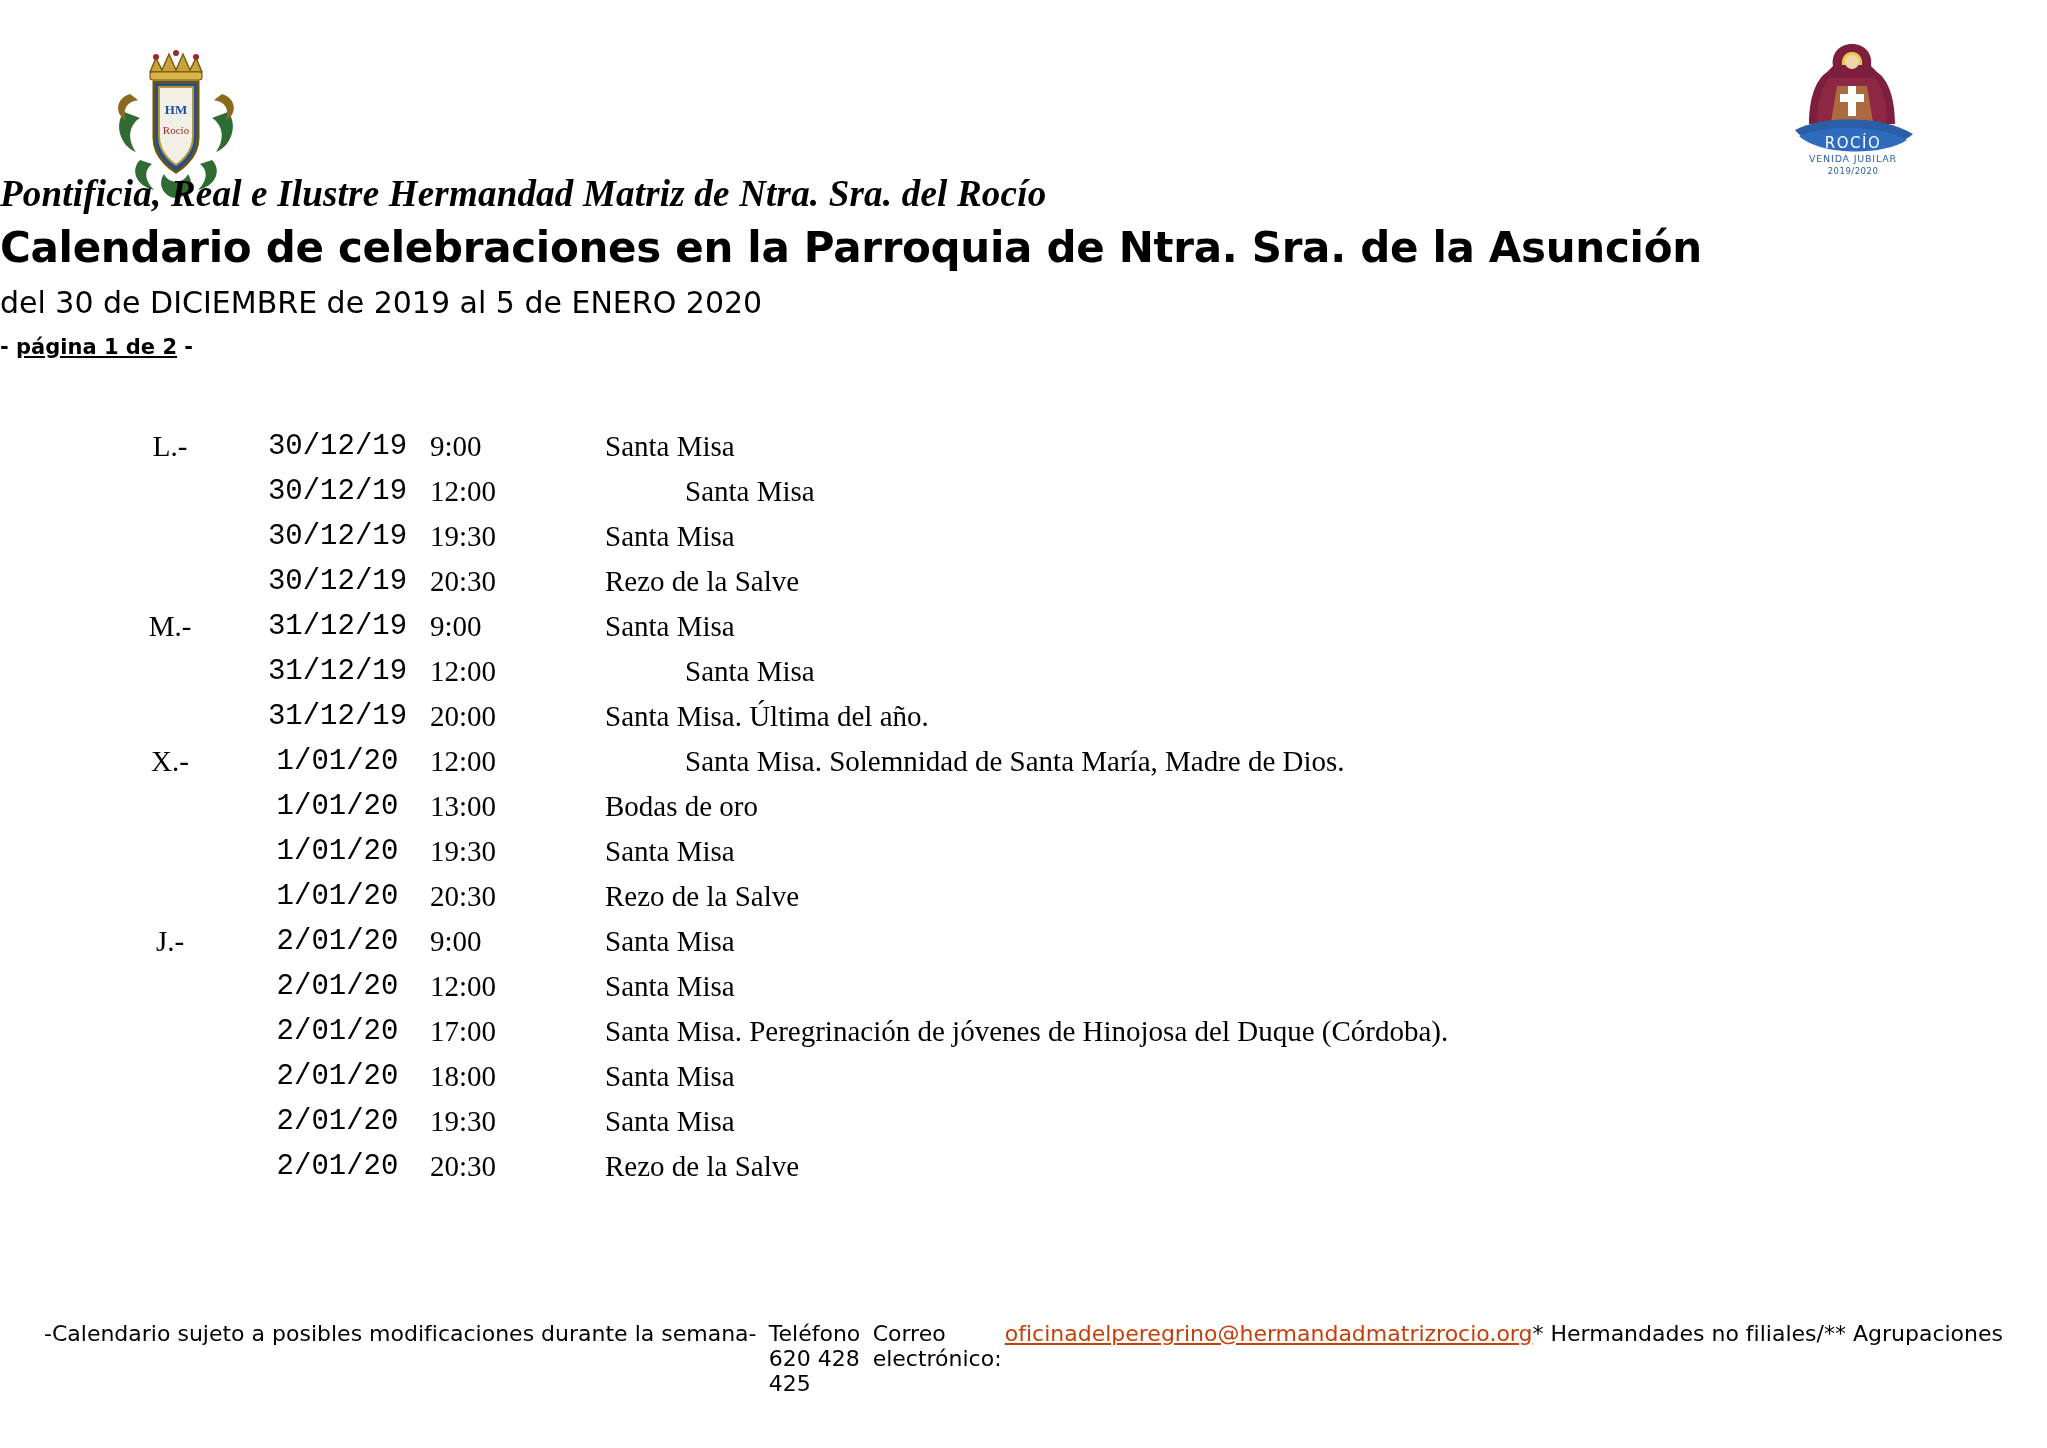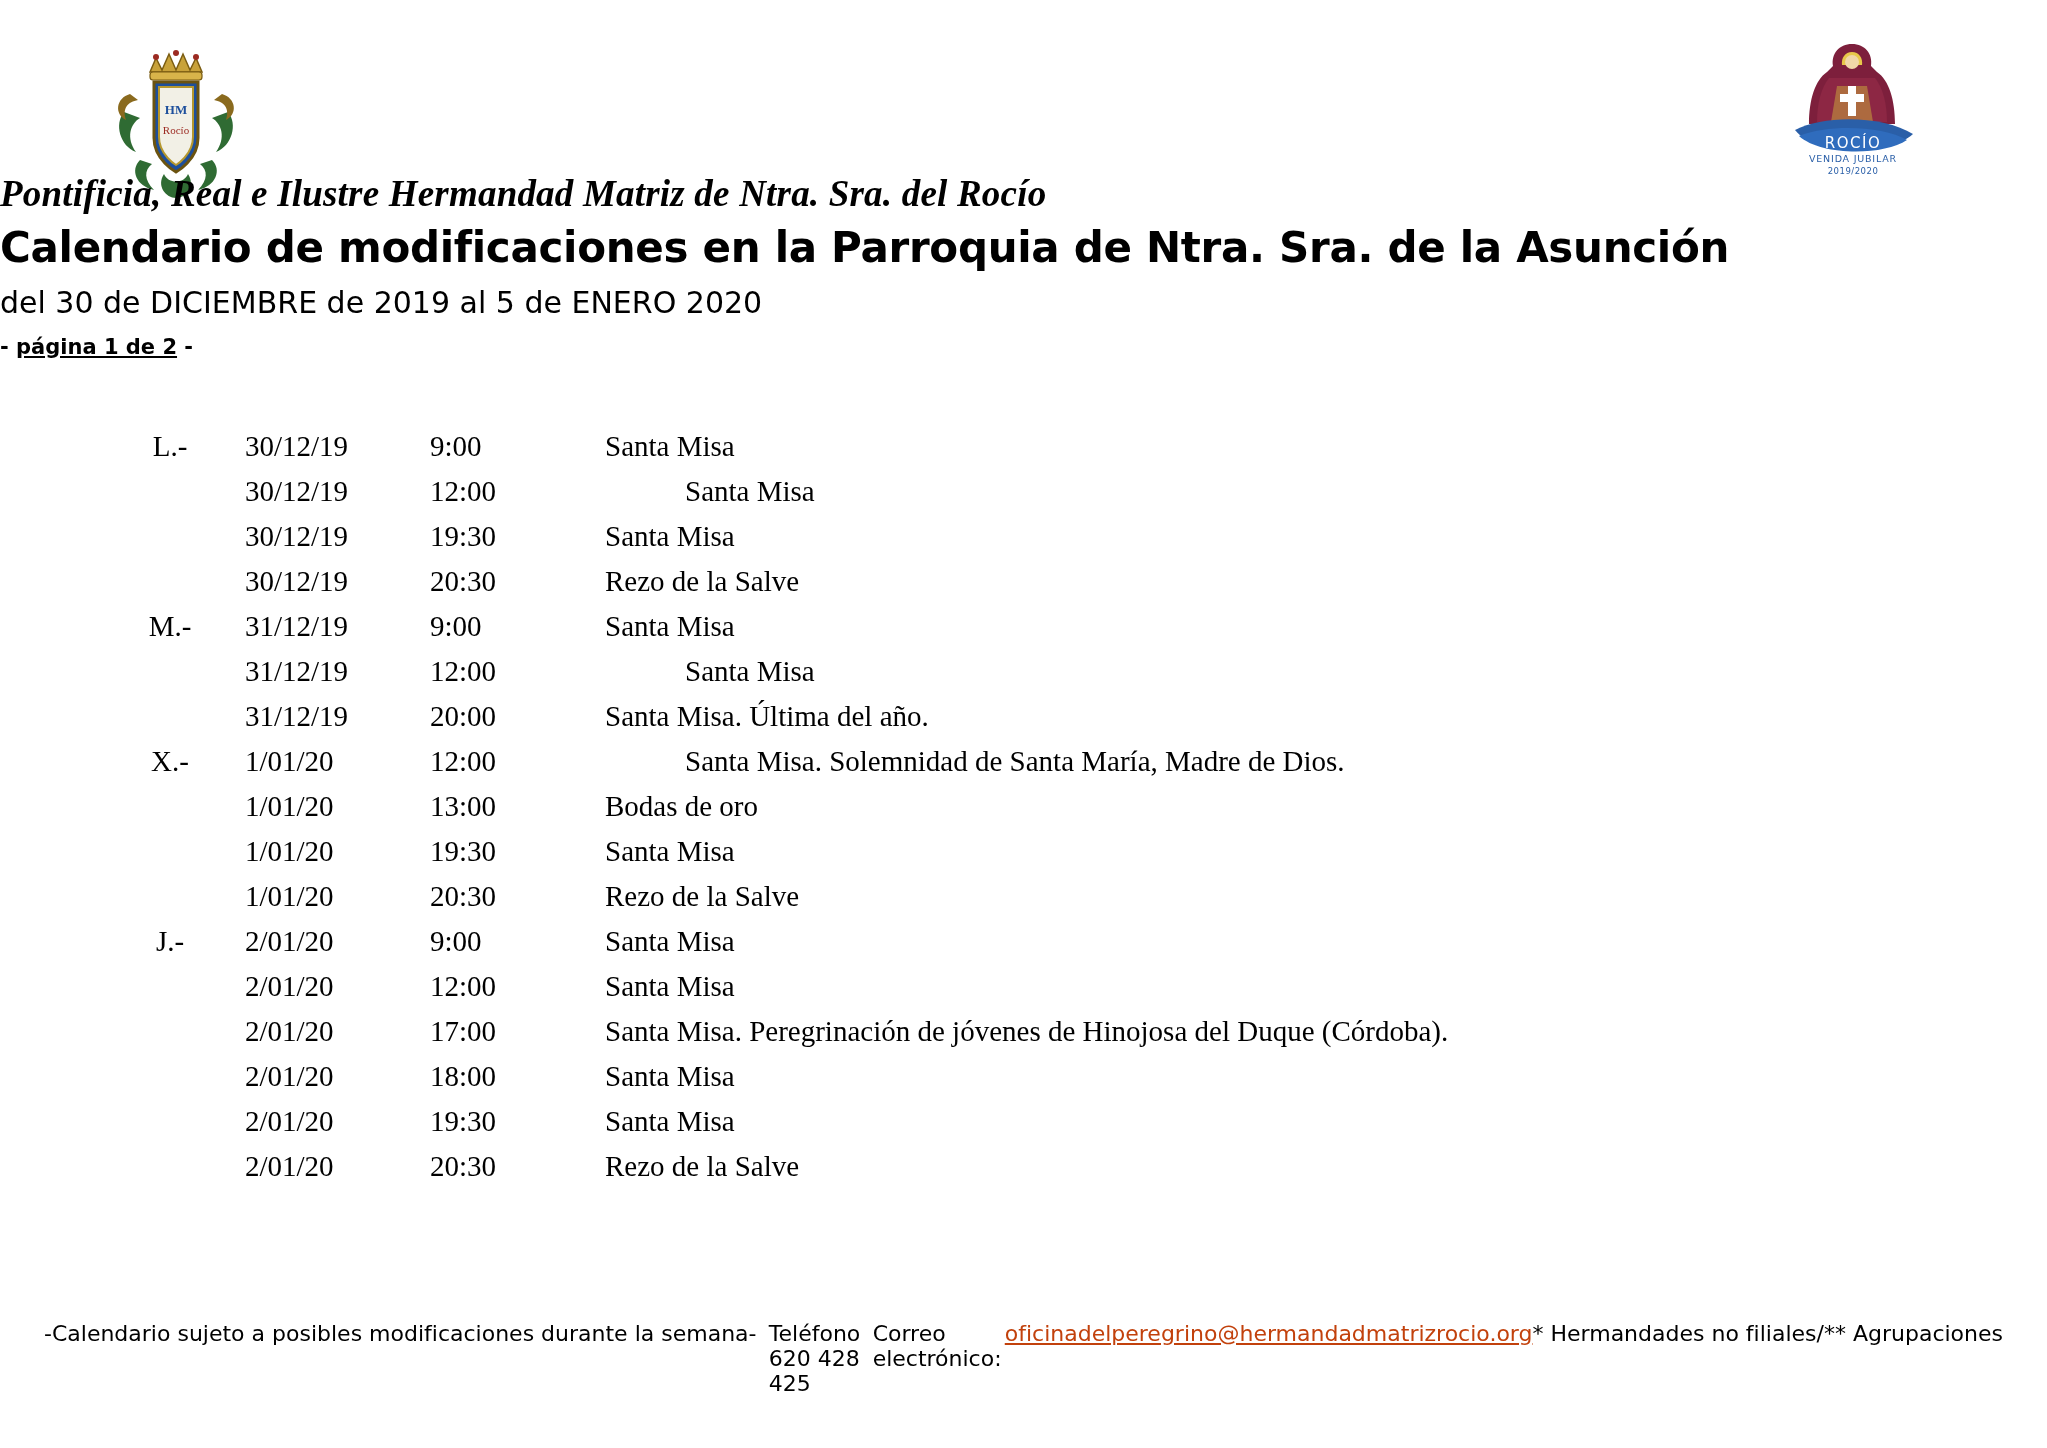--- a/index.html
+++ b/index.html
@@ -99,22 +99,23 @@
     height: 45px;
     vertical-align: top;
     white-space: nowrap;
   }
   td.col-day {
     width: 150px;
     text-align: center;
   }
   td.col-date {
     width: 185px;
-    text-align: left;
+    text-align: center;
     padding-right: 8px;
+    font-family: Liberation Mono, monospace;
   }
   td.col-time {
     width: 175px;
     text-align: left;
   }
   td.col-desc {
     padding-left: 62px;
   }
   td.col-desc.indent {
     padding-left: 80px;
@@ -195,21 +196,21 @@
       <path d="M18 92 C48 76 108 78 136 96 C112 118 40 120 18 92 Z" fill="#2a5fa8"></path>
       <path d="M22 98 C52 86 106 88 130 102 C106 118 44 118 22 98 Z" fill="#2f6cbd"></path>
       <text x="76" y="110" font-family="'DejaVu Sans', sans-serif" font-size="15" fill="#ffffff" text-anchor="middle" letter-spacing="1.5">ROCÍO</text>
       <text x="76" y="124" font-family="'DejaVu Sans', sans-serif" font-size="9.5" fill="#2a5fa8" text-anchor="middle" letter-spacing="0.8">VENIDA JUBILAR</text>
       <text x="76" y="136" font-family="'DejaVu Sans', sans-serif" font-size="8.5" fill="#2a5fa8" text-anchor="middle" letter-spacing="0.5">2019/2020</text>
     </svg>
   </div>
 
   <div class="titles">
     <div class="title-line1">Pontificia, Real e Ilustre Hermandad Matriz de Ntra. Sra. del Rocío</div>
-    <div class="title-line2">Calendario de modificaciones en la Parroquia de Ntra. Sra. de la Asunción</div>
+    <div class="title-line2">Calendario de celebraciones en la Parroquia de Ntra. Sra. de la Asunción</div>
     <div class="title-line3">del 30 de DICIEMBRE de 2019 al 5 de ENERO 2020</div>
     <div class="title-line4"><span>- </span><span class="page-underline">página 1 de 2</span><span> -</span></div>
   </div>
 </div>
 
 <div class="schedule">
   <table class="sched">
     <tbody id="schedule-body">
         <tr>
           <td class="col-day">L.-</td>

